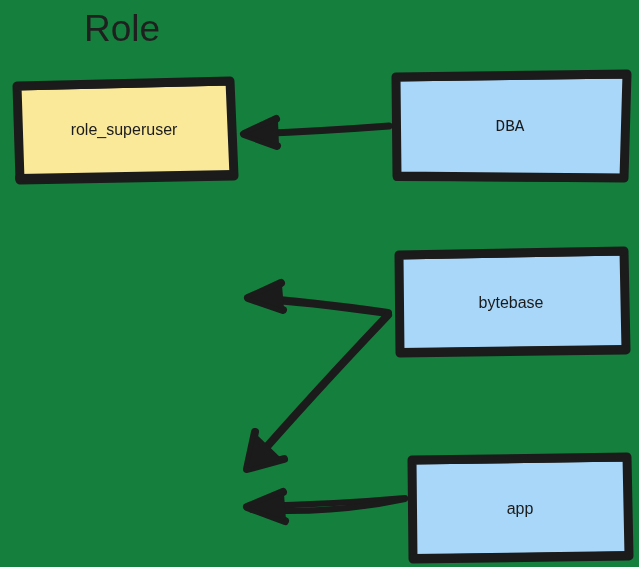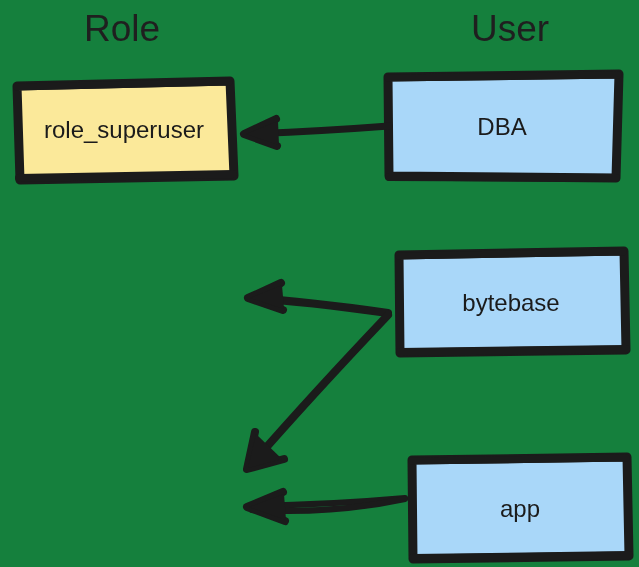--- a/index.html
+++ b/index.html
@@ -30,21 +30,21 @@
   .node {
     position: absolute;
     box-sizing: border-box;
   }
   .node .node-label {
     position: absolute;
     left: 0; right: 0;
     top: 50%;
     transform: translateY(-50%);
     text-align: center;
-    font-size: 24px;
+    font-size: 16px;
     color: #1b1b1b;
     white-space: nowrap;
   }
   .node svg.shape {
     position: absolute;
     left: 0; top: 0;
     overflow: visible;
   }
   svg.arrow-layer {
     position: absolute;
@@ -54,32 +54,31 @@
     overflow: visible;
     pointer-events: none;
   }
 </style>
 </head>
 <body>
 
 <div id="canvas">
 
   <div class="col-header" id="hdr-role">Role</div>
-  <div class="col-header" id="hdr-user">User</div>
 
   <div class="node" style="left:8px; top:74px; width:232px; height:112px;">
     <svg class="shape" width="232" height="112" viewBox="0 0 232 112">
       <path d="M9,12 L222,7 L226,102 L12,106 Z" fill="#fbe99a" stroke="#1b1b1b" stroke-width="9" stroke-linejoin="round" stroke-linecap="round"></path>
       <path d="M9,13 L221,8" fill="none" stroke="#1b1b1b" stroke-width="7" stroke-linecap="round"></path>
       <path d="M11,104 L225,100" fill="none" stroke="#1b1b1b" stroke-width="8" stroke-linecap="round"></path>
     </svg>
     <div class="node-label">role_superuser</div>
   </div>
 
-  <div class="node" style="left:380px; top:68px; width:244px; height:118px;">
+  <div class="node" style="left:388px; top:68px; width:244px; height:118px;font-family:Liberation Mono, monospace;">
     <svg class="shape" width="244" height="118" viewBox="0 0 244 118">
       <path d="M8,9 L239,6 L236,110 L9,108 Z" fill="#a9d7f9" stroke="#1b1b1b" stroke-width="9" stroke-linejoin="round" stroke-linecap="round"></path>
       <path d="M8,10 L238,7" fill="none" stroke="#1b1b1b" stroke-width="7" stroke-linecap="round"></path>
       <path d="M9,109 L236,110" fill="none" stroke="#1b1b1b" stroke-width="8" stroke-linecap="round"></path>
     </svg>
     <div class="node-label">DBA</div>
   </div>
 
 
   <div class="node" style="left:390px; top:246px; width:242px; height:114px;">

